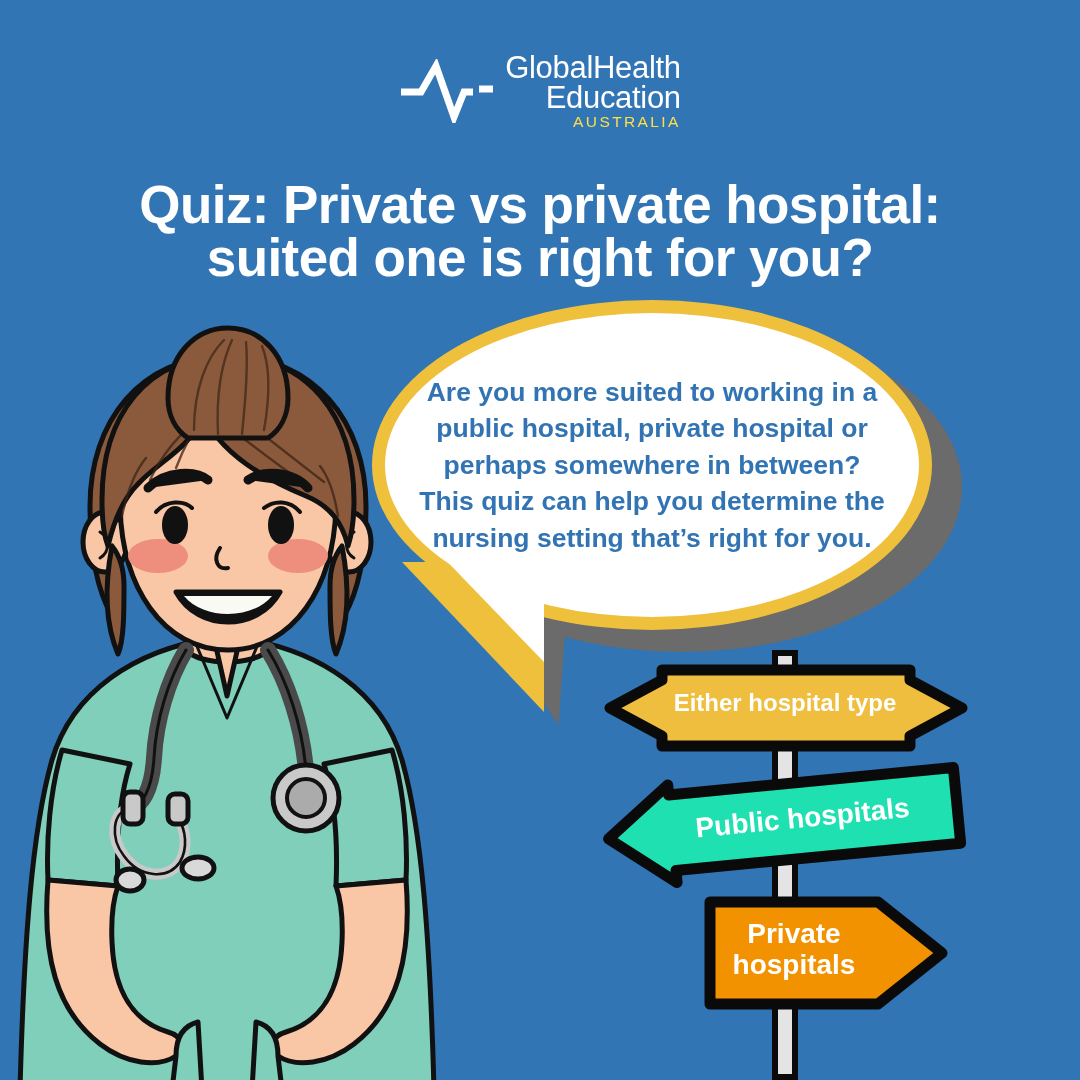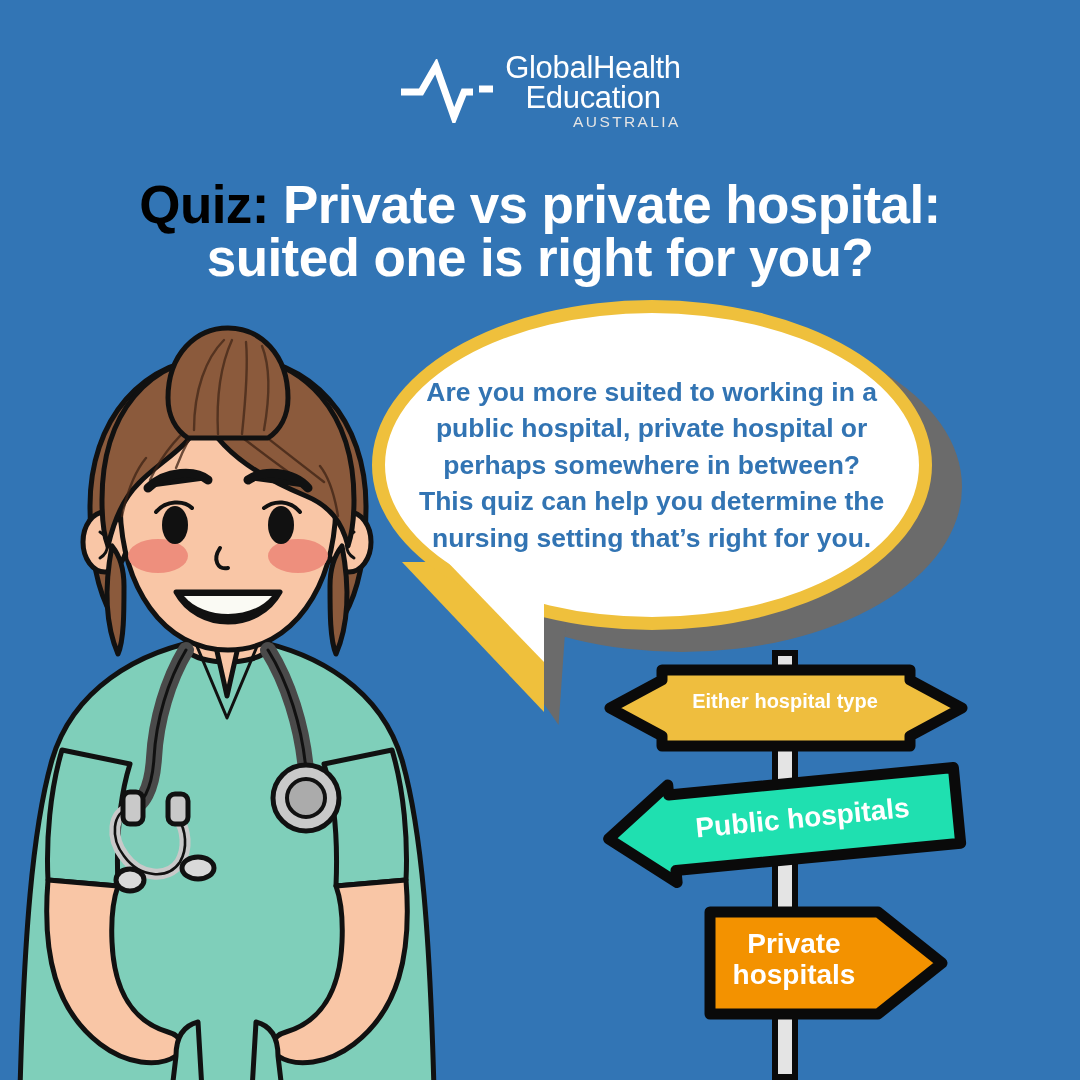--- a/index.html
+++ b/index.html
@@ -24,32 +24,32 @@
     height: 90px;
     display: flex;
     align-items: center;
     justify-content: center;
     gap: 10px;
   }
   #logo-mark { display: block; }
   #logo-text {
     display: flex;
     flex-direction: column;
-    align-items: center;
+    align-items: flex-end;
     line-height: 0.98;
   }
   .logo-l1, .logo-l2 {
     color: #ffffff;
     font-size: 31px;
     font-weight: 400;
     letter-spacing: -0.3px;
     white-space: nowrap;
   }
   .logo-l3 {
-    color: #e5e5e5;
+    color: #fde047;
     font-size: 15.5px;
     font-weight: 400;
     letter-spacing: 2.4px;
     align-self: flex-end;
     margin-top: 1px;
     white-space: nowrap;
   }
 
   
   #title {
@@ -57,21 +57,21 @@
     left: 60px;
     right: 60px;
     top: 142px;
     text-align: center;
     font-size: 53px;
     font-weight: bold;
     line-height: 1.0;
     color: #ffffff;
     letter-spacing: -0.6px;
   }
-  #title .quiz-word { color: #000000; }
+  #title .quiz-word { color: #ffffff; }
 
   
   #bubble-wrap {
     position: absolute;
     left: 372px;
     top: 300px;
     width: 600px;
     height: 420px;
   }
   #bubble-shadow {
@@ -109,21 +109,21 @@
   #bubble {
     position: absolute;
     left: 0; top: 0;
     width: 560px; height: 330px;
     border-radius: 50%;
     background: #ffffff;
     border: 13px solid #EFC03C;
     box-sizing: border-box;
     display: flex;
     align-items: center;
-    justify-content: flex-start;
+    justify-content: center;
   }
   #bubble-text {
     position: relative;
     z-index: 3;
     text-align: center;
     color: #3274B3;
     font-size: 26.5px;
     font-weight: bold;
     line-height: 1.38;
     padding: 0 34px;
@@ -317,31 +317,31 @@
   </div>
 
   <div id="signpost">
 
     <div class="pole" style="top:0px;height:430px;"></div>
 
     <div class="sign" style="left:10px; top:12px; width:370px; height:92px;">
       <svg width="370" height="92" viewBox="0 0 370 92">
         <path d="M62 8 L 310 8 L 310 18 L 362 46 L 310 74 L 310 84 L 62 84 L 62 74 L 10 46 L 62 18 Z" fill="#EFBE3E" stroke="#0a0a0a" stroke-width="11" stroke-linejoin="round"></path>
       </svg>
-      <div class="sign-label" style="left:0;top:28px;width:370px;font-size:20px;">Either hospital type</div>
+      <div class="sign-label" style="left:0;top:28px;width:370px;font-size:24px;">Either hospital type</div>
     </div>
 
     <div class="sign" style="left:8px; top:122px; width:372px; height:104px; transform:rotate(-5.5deg);">
       <svg width="372" height="104" viewBox="0 0 372 104">
         <path d="M74 12 L 360 12 L 360 88 L 74 88 L 74 100 L 10 50 L 74 2 Z" fill="#1FE0B0" stroke="#0a0a0a" stroke-width="11" stroke-linejoin="round"></path>
       </svg>
       <div class="sign-label" style="left:50px;top:32px;width:310px;font-size:28px;">Public hospitals</div>
     </div>
 
-    <div class="sign" style="left:112px; top:252px; width:250px; height:122px;">
+    <div class="sign" style="left:112px; top:242px; width:250px; height:122px;">
       <svg width="250" height="122" viewBox="0 0 250 122">
         <path d="M8 10 L 176 10 L 240 61 L 176 112 L 8 112 Z" fill="#F39200" stroke="#0a0a0a" stroke-width="11" stroke-linejoin="round"></path>
       </svg>
       <div class="sign-label" style="left:6px;top:26px;width:172px;font-size:28px;">Private
 hospitals</div>
     </div>
 
   </div>
 
 </div>

